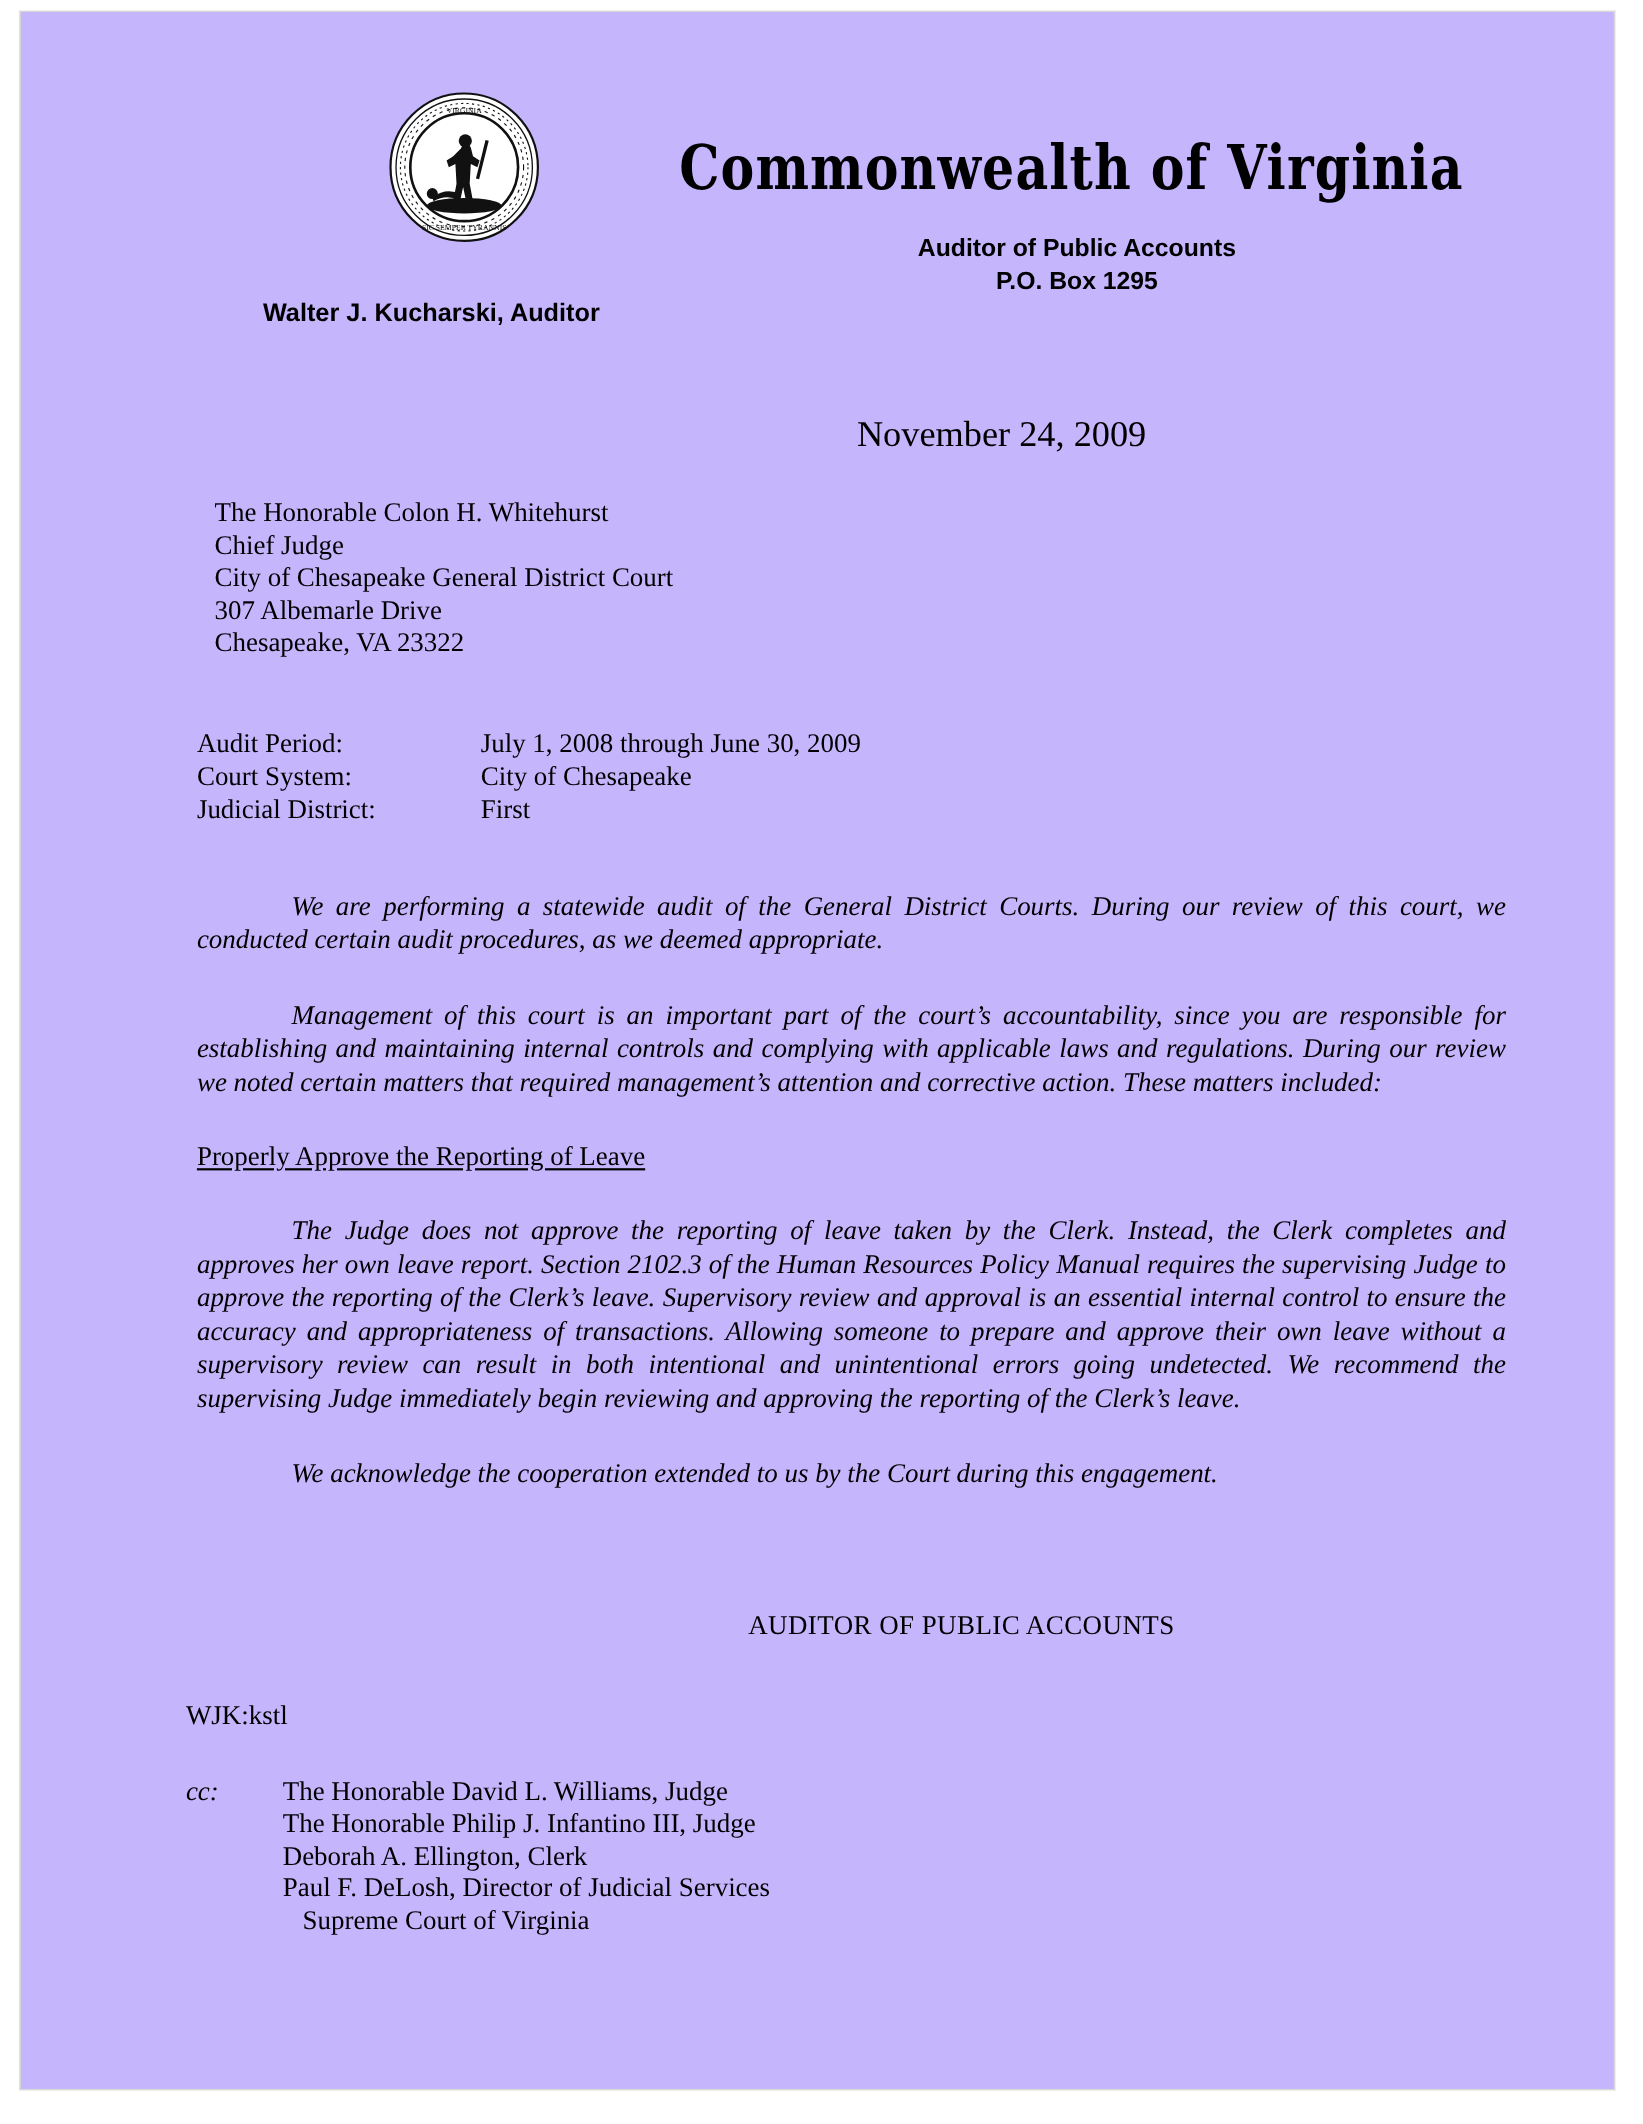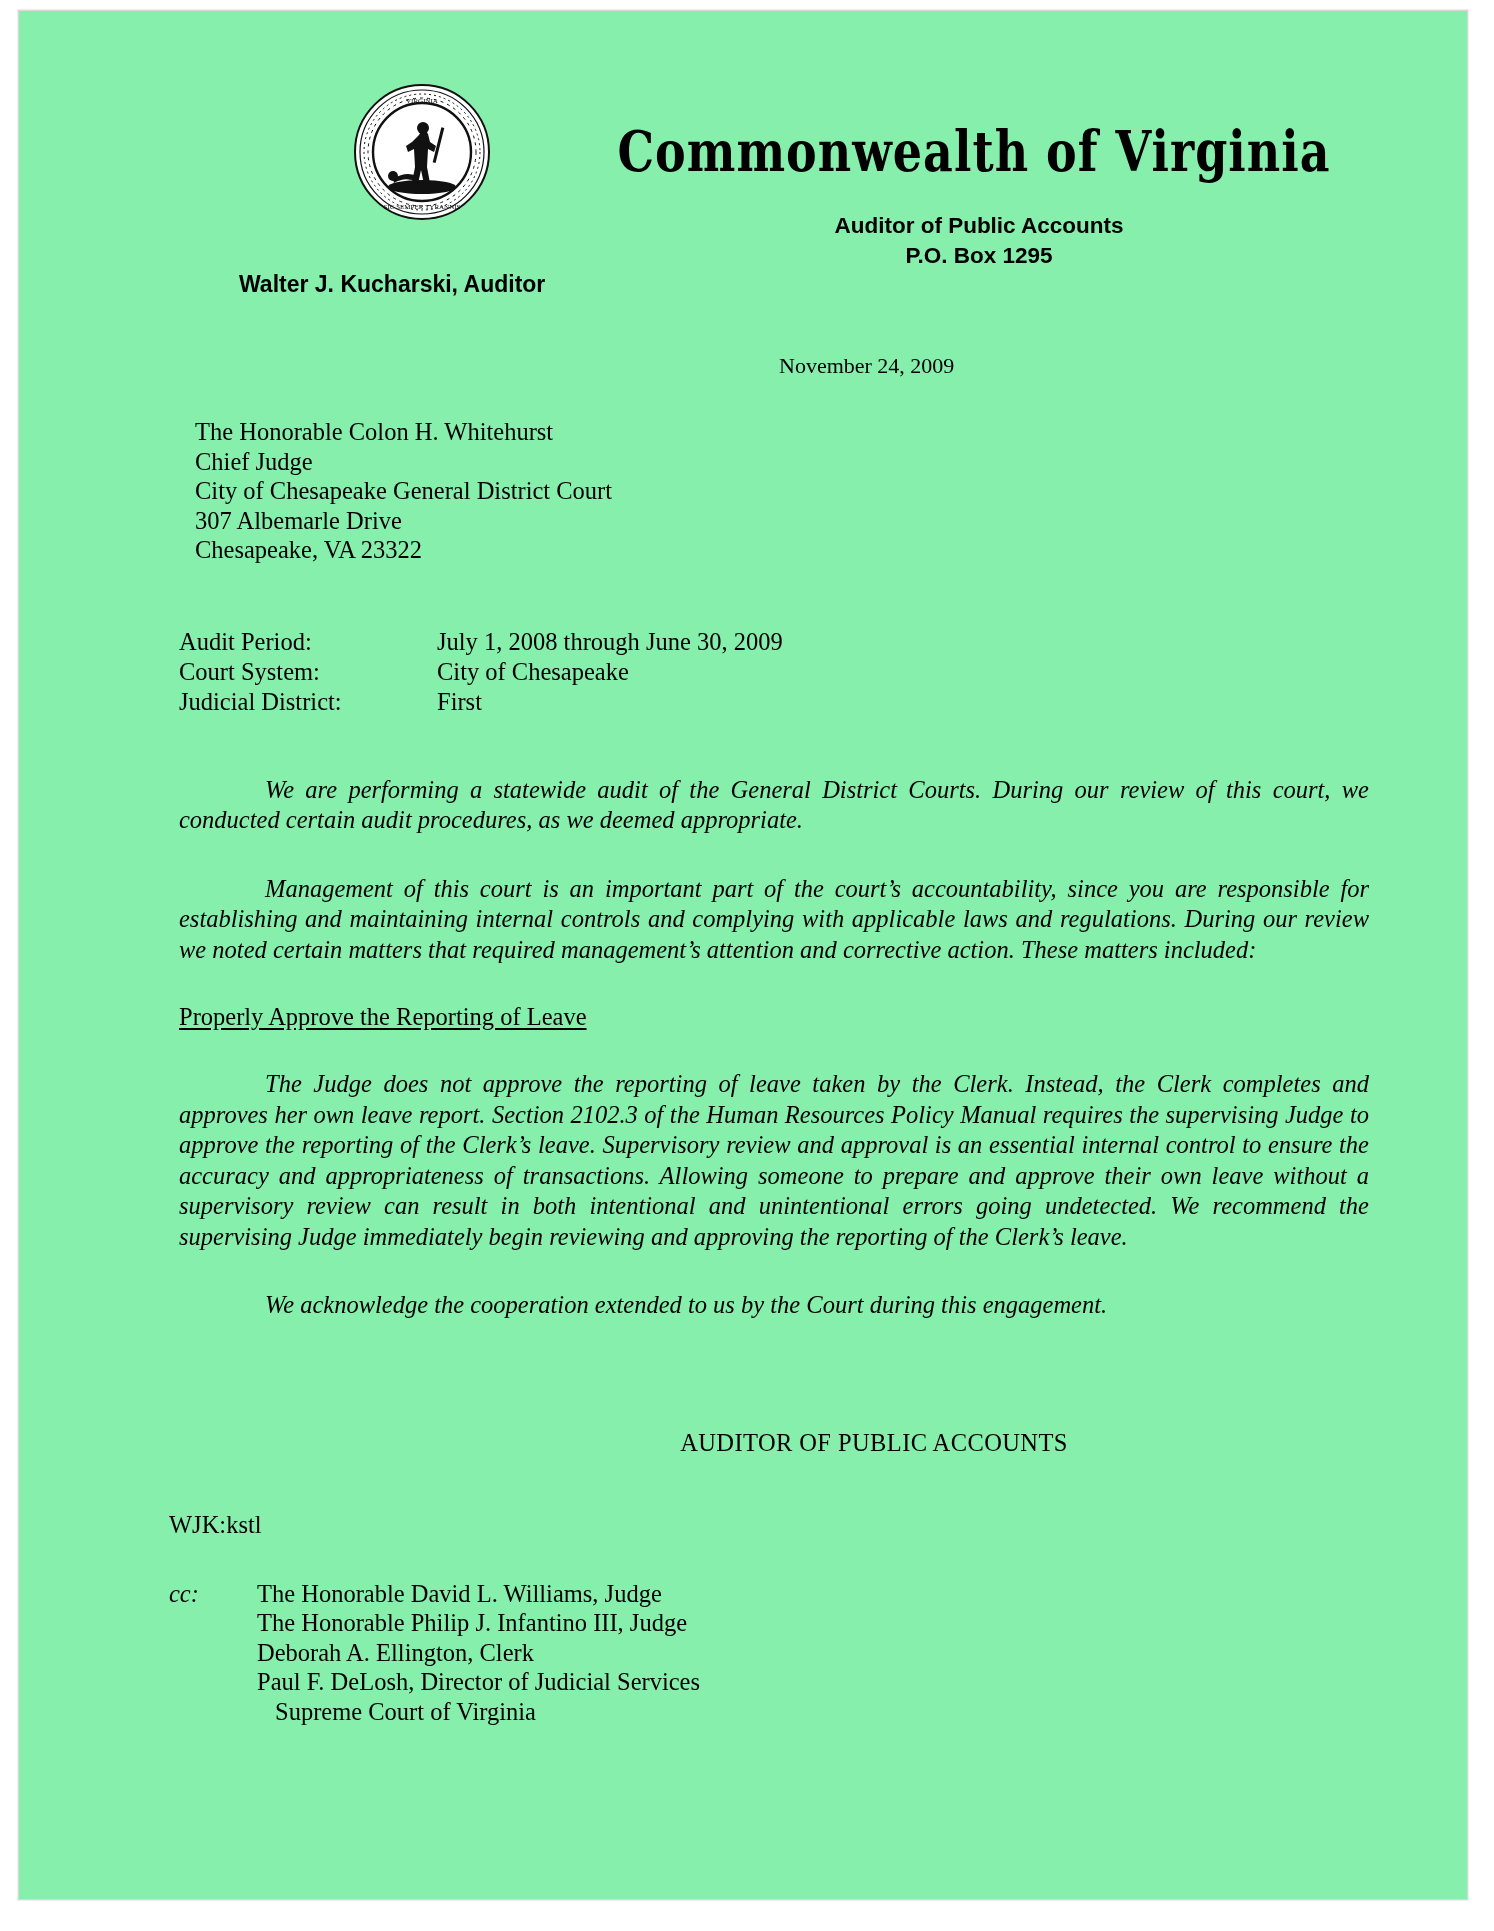--- a/index.html
+++ b/index.html
@@ -13,21 +13,21 @@
     font-family: "Liberation Serif", serif;
     color: #000000;
     position: relative;
   }
   .page {
     position: absolute;
     left: 18px;
     top: 10px;
     width: 1450px;
     height: 1890px;
-    background: #86efac;
+    background: #c4b5fd;
     box-sizing: border-box;
     border: 1px solid #d8d8d8;
     box-shadow: 0 0 0 1px #efefef;
     overflow: hidden;
   }
   .inner {
     position: absolute;
     left: 160px;
     top: 60px;
     width: 1190px;
@@ -76,23 +76,23 @@
     position: absolute;
     left: 60px;
     top: 200px;
     font-family: "Liberation Sans", sans-serif;
     font-weight: 700;
     font-size: 23px;
   }
 
   
   .date-line {
-    margin-top: 52px;
+    margin-top: 76px;
     margin-left: 600px;
-    font-size: 22px;
+    font-size: 33px;
   }
   .addressee {
     margin-top: 38px;
     margin-left: 16px;
     font-size: 24.5px;
     line-height: 29.5px;
   }
   .meta-table {
     margin-top: 62px;
     font-size: 24.5px;

